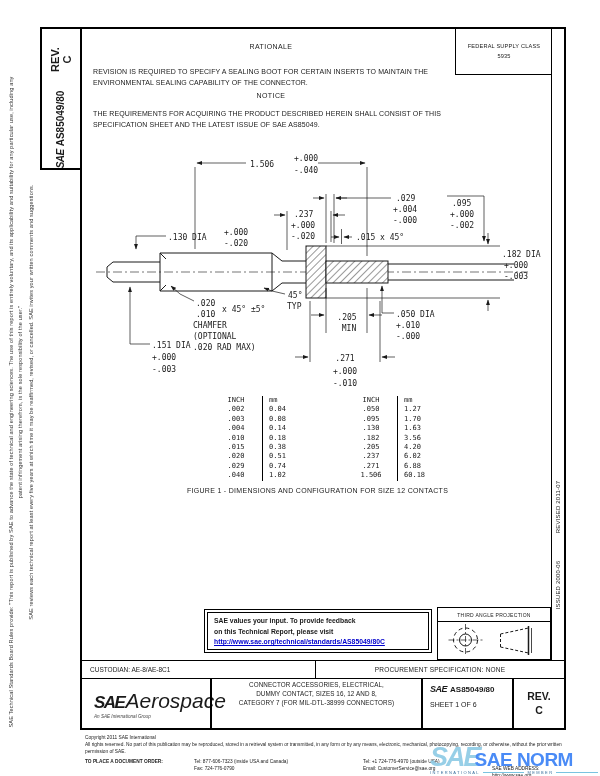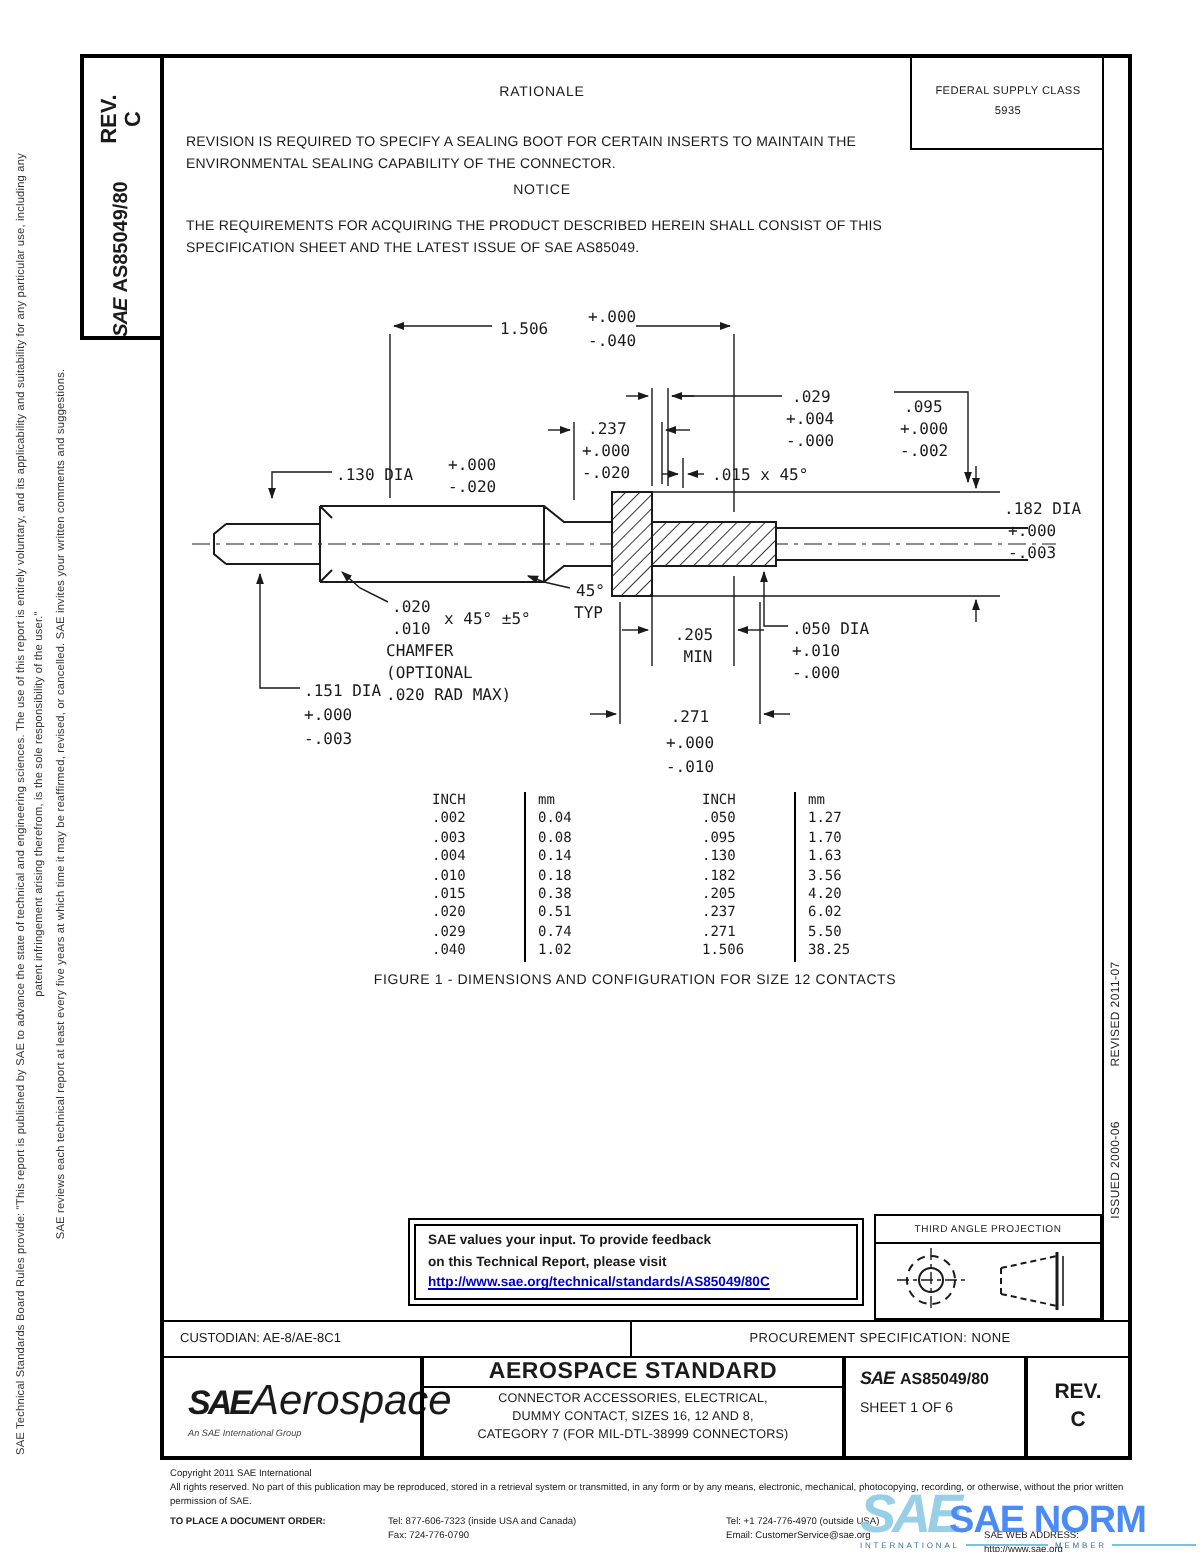--- a/index.html
+++ b/index.html
@@ -26,21 +26,21 @@
        display:flex;flex-direction:column;align-items:center;justify-content:center;
        font-size:5.6px;line-height:1.7;text-align:center;letter-spacing:.2px}
   .para-h{left:11px;width:356px;text-align:center;font-size:7px;letter-spacing:.4px}
   .para-t{left:11px;width:356px;font-size:7px;line-height:1.6;letter-spacing:.1px}
   #figure-svg{left:0;top:112px;width:480px;height:255px}
   #figure-svg text{font:8px "DejaVu Sans Mono",monospace;fill:#1a1a1a}
   
   #conv{left:134px;top:367px;display:flex;gap:36px;font-family:"DejaVu Sans Mono",monospace;
         font-size:7px;line-height:9.4px}
   .pair{display:flex}
-  .col-inch{width:40px;text-align:left;padding-right:6px}
+  .col-inch{width:40px;text-align:center;padding-right:6px}
   .col-mm{width:46px;border-left:1px solid #000;padding-left:6px}
   #fig-caption{left:0;top:458px;width:471px;text-align:center;font-size:7px;letter-spacing:.3px}
   
   #feedback{left:125px;top:583px;width:222px;height:38px;border:1.5px solid #000;outline:1px solid #000;
         outline-offset:2px;padding:3px 6px;box-sizing:border-box;font-size:6.8px;font-weight:700;line-height:1.55;background:#fff}
   #feedback a{font-weight:700;text-decoration:underline}
   
   #tap{left:355px;top:578px;width:114px;height:53px;border:1.5px solid #000;box-sizing:border-box}
   .tap-label{height:13px;border-bottom:1.5px solid #000;font-size:5px;letter-spacing:.3px;
         display:flex;align-items:center;justify-content:center}
@@ -242,22 +242,22 @@
           <div>1.506</div>
         </div>
       <div class="col-mm">
           <div>mm</div>
           <div>1.27</div>
           <div>1.70</div>
           <div>1.63</div>
           <div>3.56</div>
           <div>4.20</div>
           <div>6.02</div>
-          <div>5.50</div>
-          <div>38.25</div>
+          <div>6.88</div>
+          <div>60.18</div>
         </div>
     </div>
   </div>
 
   <div id="fig-caption">FIGURE 1 - DIMENSIONS AND CONFIGURATION FOR SIZE 12 CONTACTS</div>
 
   <div id="feedback">
     <div>SAE values your input. To provide feedback</div>
     <div>on this Technical Report, please visit</div>
     <a href="#" id="fb-link" style="color: rgb(0, 0, 204);">http://www.sae.org/technical/standards/AS85049/80C</a>
@@ -285,21 +285,20 @@
 
   <div id="titleblock">
     <div class="tb-logo">
       <div class="logo-row">
         <span class="logo-sae">SAE</span>
         <span class="logo-aero">Aerospace</span>
       </div>
       <div class="logo-tag">An SAE International Group</div>
     </div>
     <div class="tb-title">
-      <div class="tb-std">AEROSPACE STANDARD</div>
       <div class="tb-lines">
         <div>CONNECTOR ACCESSORIES, ELECTRICAL,</div>
         <div>DUMMY CONTACT, SIZES 16, 12 AND 8,</div>
         <div>CATEGORY 7 (FOR MIL-DTL-38999 CONNECTORS)</div>
       </div>
     </div>
     <div class="tb-doc">
       <div class="tb-docnum">
         <span class="saeglyph">SAE</span>
         <span>AS85049/80</span>

